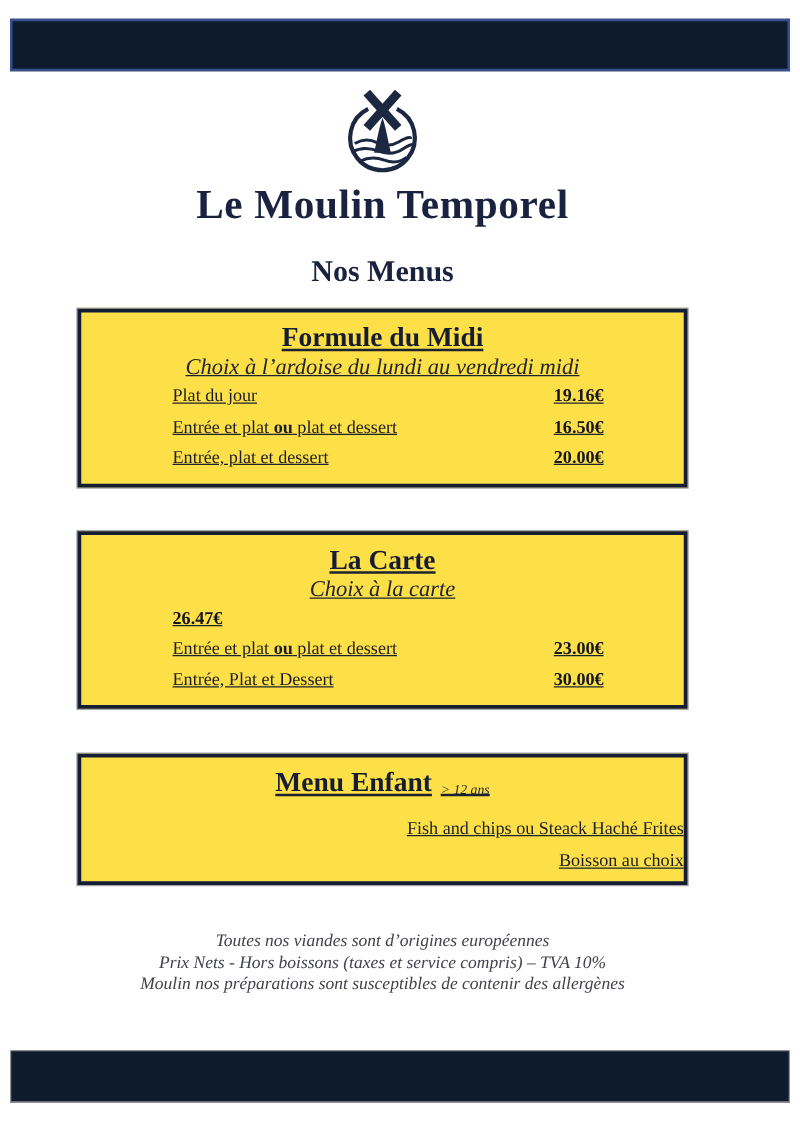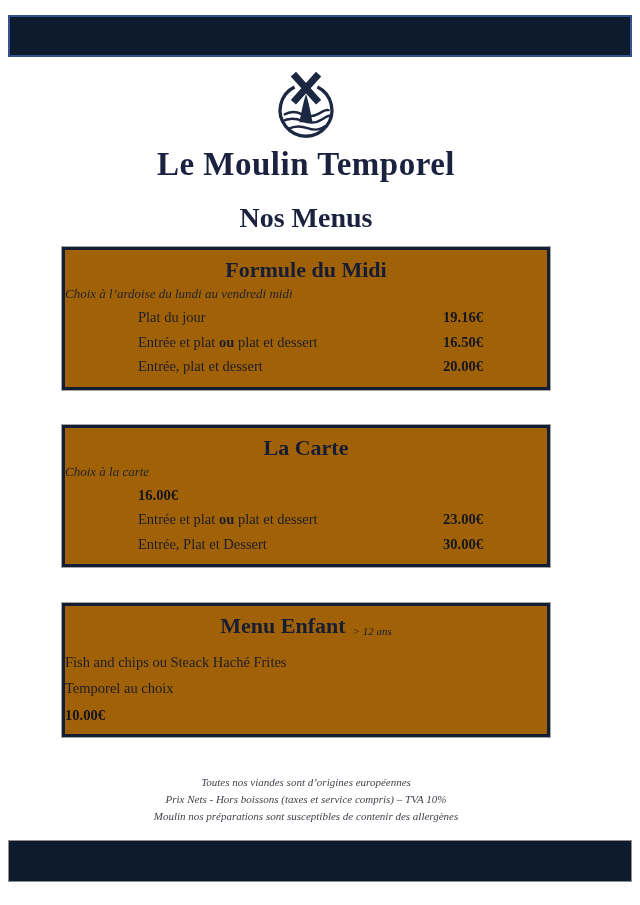--- a/index.html
+++ b/index.html
@@ -30,48 +30,50 @@
     text-align: center;
     font-size: 33px;
     font-weight: bold;
     letter-spacing: 0.5px;
     line-height: 41px;
     color: #1a2240;
   }
   .menus-heading {
     margin-top: 21px;
     text-align: center;
-    font-size: 28px;
+    font-size: 24px;
     font-weight: bold;
     line-height: 24px;
     color: #1a2240;
   }
 
   .menu-card {
     width: 488px;
     margin: 0 auto;
-    background: #a16207;
+    background: #fde047;
     border: 3px solid #131d33;
     box-shadow: 0 0 0 1px #a6a6a6;
     padding-bottom: 8px;
+    text-decoration: underline;
   }
   .menu-card.first { margin-top: 17px; }
   .menu-card.second { margin-top: 35px; }
   .menu-card.third { margin-top: 36px; }
 
   .menu-title {
     padding-top: 5px;
     text-align: center;
     font-size: 22px;
     font-weight: bold;
     line-height: 30px;
     color: #161d33;
   }
   .menu-subtitle {
-    font-size: 13px;
+    text-align: center;
+    font-size: 18px;
     font-style: italic;
     line-height: 17px;
     color: #23242e;
   }
   .menu-rows { margin-top: 3px; }
   .menu-row {
     display: flex;
     align-items: baseline;
     padding: 0 58px 0 73px;
     font-size: 14.5px;
@@ -88,33 +90,34 @@
 
   .age-note {
     font-size: 11px;
     font-weight: normal;
     font-style: italic;
     margin-left: 7px;
     position: relative;
     top: 2px;
   }
   .enfant-line {
-    text-align: left;
+    text-align: right;
     font-size: 14.5px;
     line-height: 15px;
     margin-top: 11px;
     color: #1c1d27;
+    margin-left: 22px;
   }
   .enfant-line.price-line { font-weight: bold; color: #14151f; margin-top: 12px; padding-bottom: 3px; }
 
   .footer-notes {
     margin-top: 37px;
     text-align: center;
     font-style: italic;
-    font-size: 11px;
+    font-size: 14px;
     line-height: 17px;
     color: #41424c;
   }
 </style>
 </head>
 <body>
 
 <div class="bar bar-top"></div>
 <div class="bar bar-bottom"></div>
 
@@ -157,40 +160,39 @@
         <span class="price">20.00€</span>
       </div>
     </div>
   </section>
 
   <section class="menu-card second">
     <div class="menu-title">La Carte</div>
     <div class="menu-subtitle">Choix à la carte</div>
     <div class="menu-rows">
       <div class="menu-row">
-        <span class="price">16.00€</span>
+        <span class="price">26.47€</span>
       </div>
       <div class="menu-row">
         <span class="label"><span>Entrée et plat </span><b>ou</b><span> plat et dessert</span></span>
         <span class="price">23.00€</span>
       </div>
       <div class="menu-row">
         <span class="label"><span>Entrée, Plat et Dessert</span><b></b><span></span></span>
         <span class="price">30.00€</span>
       </div>
     </div>
   </section>
 
   <section class="menu-card third">
     <div class="menu-title">
       <span>Menu Enfant</span><span class="age-note">&gt; 12 ans</span>
     </div>
     <div class="enfant-line">Fish and chips ou Steack Haché Frites</div>
-    <div class="enfant-line">Temporel au choix</div>
-    <div class="enfant-line price-line">10.00€</div>
+    <div class="enfant-line">Boisson au choix</div>
   </section>
 
   <div class="footer-notes">
     <div>Toutes nos viandes sont d’origines européennes</div>
     <div>Prix Nets - Hors boissons (taxes et service compris) – TVA 10%</div>
     <div>Moulin nos préparations sont susceptibles de contenir des allergènes</div>
   </div>
 
 </div>
 

